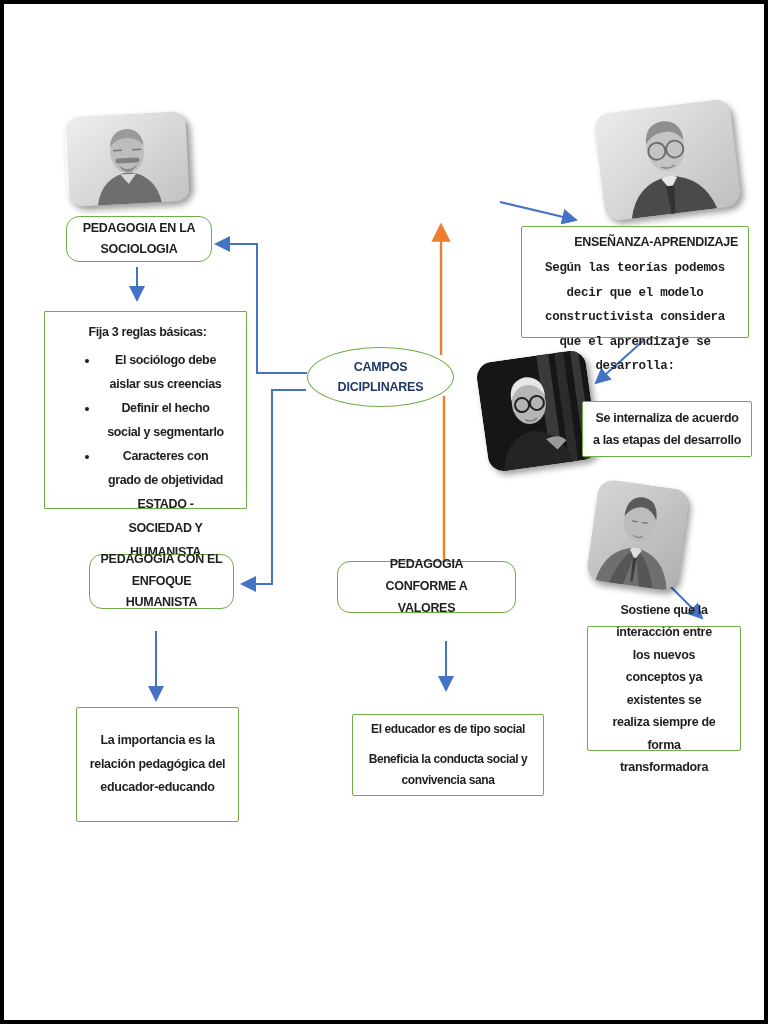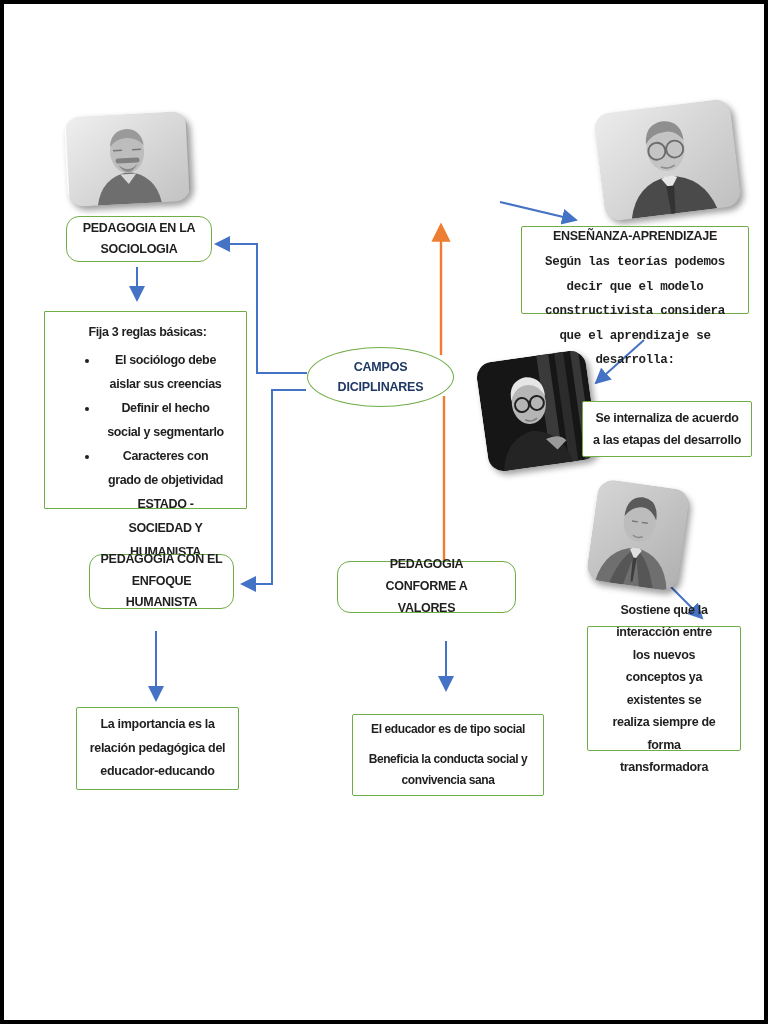--- a/index.html
+++ b/index.html
@@ -129,21 +129,21 @@
       <path d="M64,80 L72,80 L70,108 L66,108 Z" fill="#333"></path>
       <ellipse cx="68" cy="42" rx="19" ry="23" fill="#c4c4c4"></ellipse>
       <path d="M49,36 Q50,16 68,15 Q86,16 87,36 Q78,24 68,26 Q56,26 49,36 Z" fill="#8f8f8f"></path>
       <circle cx="59" cy="44" r="8.5" fill="none" stroke="#6b6b6b" stroke-width="1.8"></circle>
       <circle cx="77" cy="44" r="8.5" fill="none" stroke="#6b6b6b" stroke-width="1.8"></circle>
       <line x1="67" y1="44" x2="69" y2="44" stroke="#6b6b6b" stroke-width="1.8"></line>
       <path d="M61,60 Q68,64 75,60" fill="none" stroke="#8a8a8a" stroke-width="1.6"></path>
     </svg>
   </div>
 
-  <div class="node square txt-top" style="left:517px;top:222px;width:228px;height:88px;padding:0 10px;line-height:1.55;">
+  <div class="node square txt-top" style="left:517px;top:222px;width:228px;height:112px;padding:6px 10px;line-height:1.55;align-items:flex-end;">
     <div>ENSEÑANZA-APRENDIZAJE</div>
     <p class="body-par">Según las teorías podemos decir que el modelo constructivista considera que el aprendizaje se desarrolla:</p>
   </div>
 
   <div class="photo" style="left:478px;top:352px;width:110px;height:110px;transform:rotate(-8deg);">
     <svg viewBox="0 0 110 110">
       <rect width="110" height="110" fill="#161616"></rect>
       <rect x="62" y="0" width="12" height="110" fill="#3a3a3a"></rect>
       <rect x="80" y="0" width="9" height="110" fill="#2c2c2c"></rect>
       <rect x="96" y="0" width="8" height="110" fill="#383838"></rect>
@@ -185,21 +185,21 @@
   </div>
 
   <div class="node square" style="left:583px;top:622px;width:154px;height:125px;padding:6px 24px;line-height:1.8;">
     <span>Sostiene que la interacción entre los nuevos conceptos ya existentes se realiza siempre de forma transformadora</span>
   </div>
 
   <div class="node rounded" style="left:85px;top:550px;width:145px;height:55px;padding:2px 10px;line-height:1.75;">
     <span>PEDAGOGIA CON EL ENFOQUE HUMANISTA</span>
   </div>
 
-  <div class="node square" style="left:72px;top:703px;width:163px;height:83px;padding:6px 9px;line-height:1.9;">
+  <div class="node square" style="left:72px;top:703px;width:163px;height:115px;padding:6px 9px;line-height:1.9;">
     <span>La importancia es la relación pedagógica del educador-educando</span>
   </div>
 
   <div class="node rounded" style="left:333px;top:557px;width:179px;height:52px;padding:4px 18px;line-height:1.75;">
     <span>PEDAGOGIA CONFORME A VALORES</span>
   </div>
 
   <div class="node square" style="left:348px;top:710px;width:192px;height:82px;padding:4px 4px;line-height:1.75;font-size:12px;letter-spacing:-0.4px;">
     <div>El educador es de tipo social</div>
     <div class="gap6"></div>

